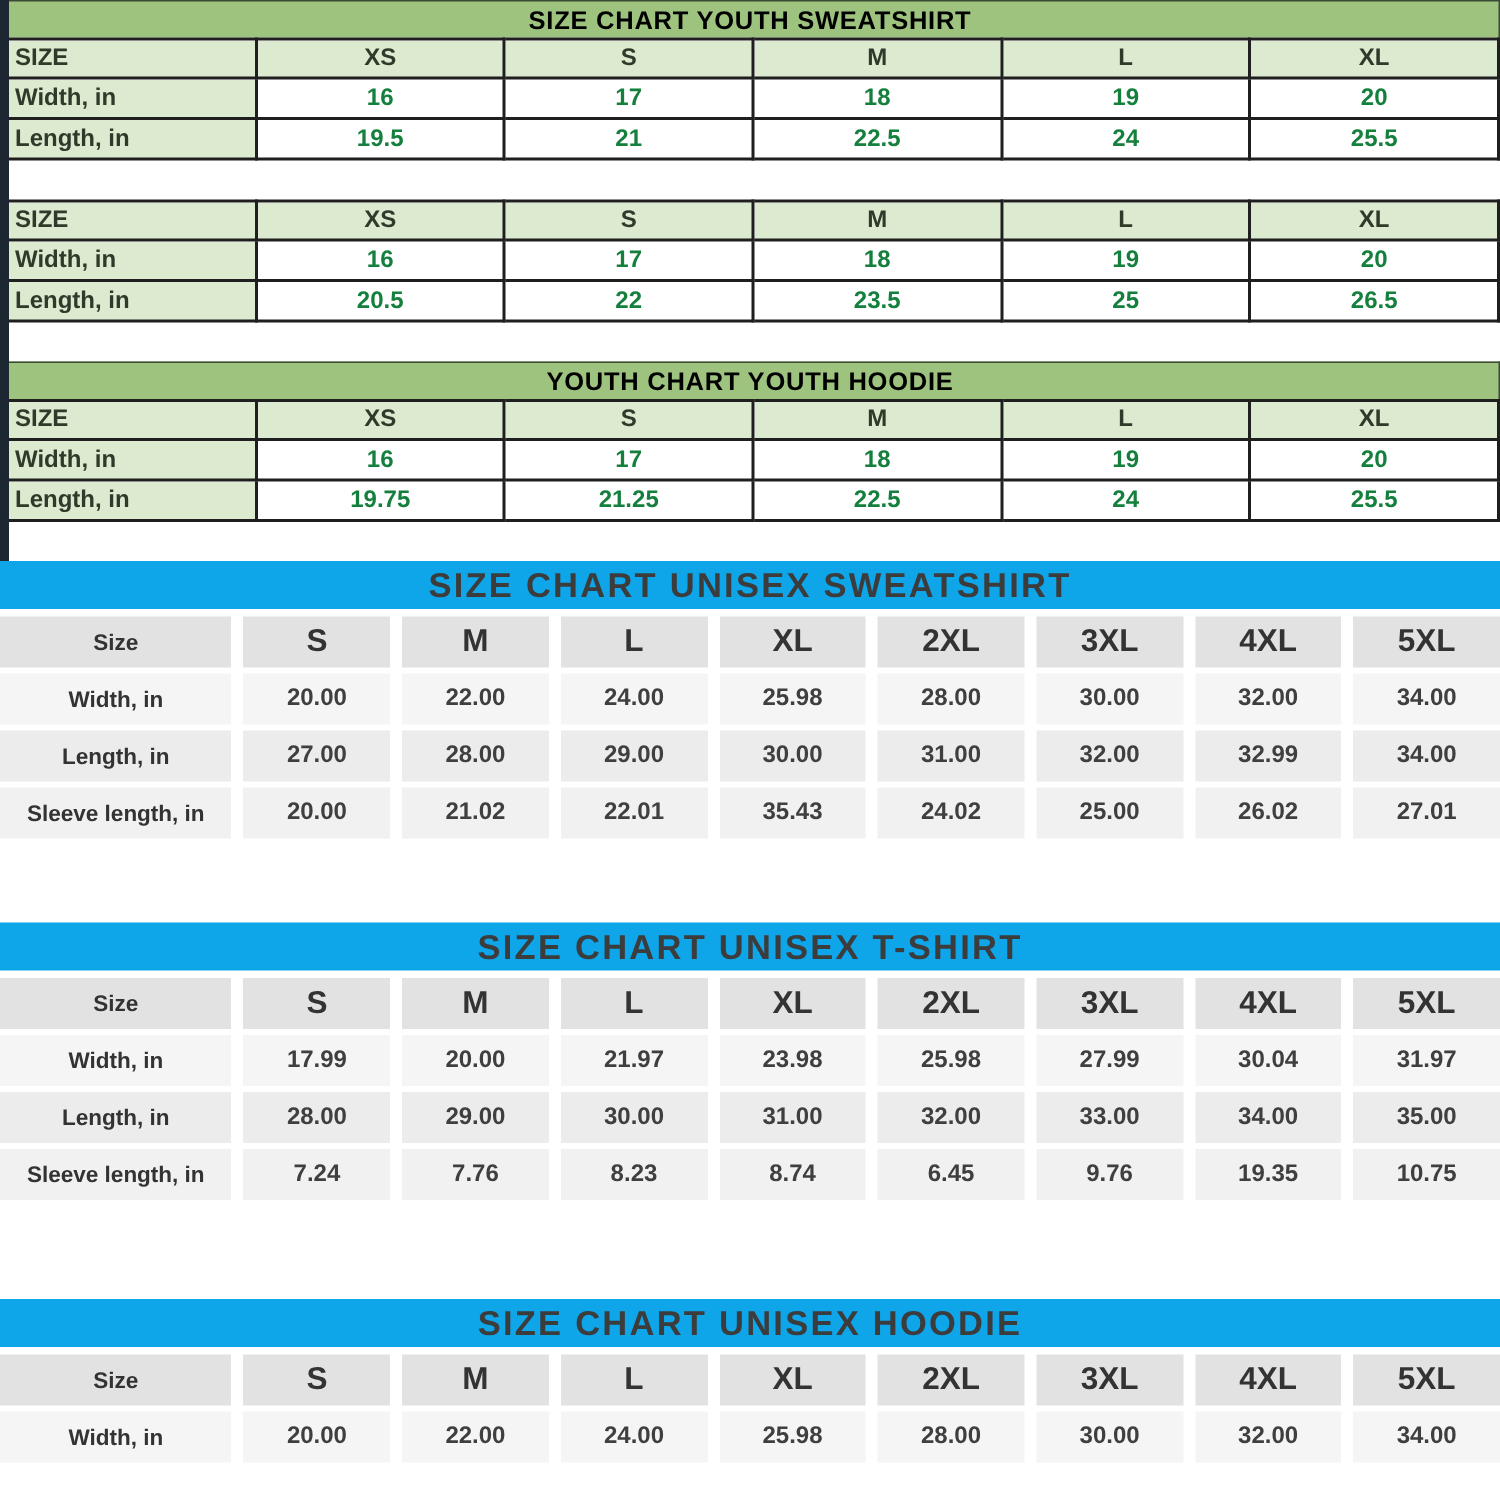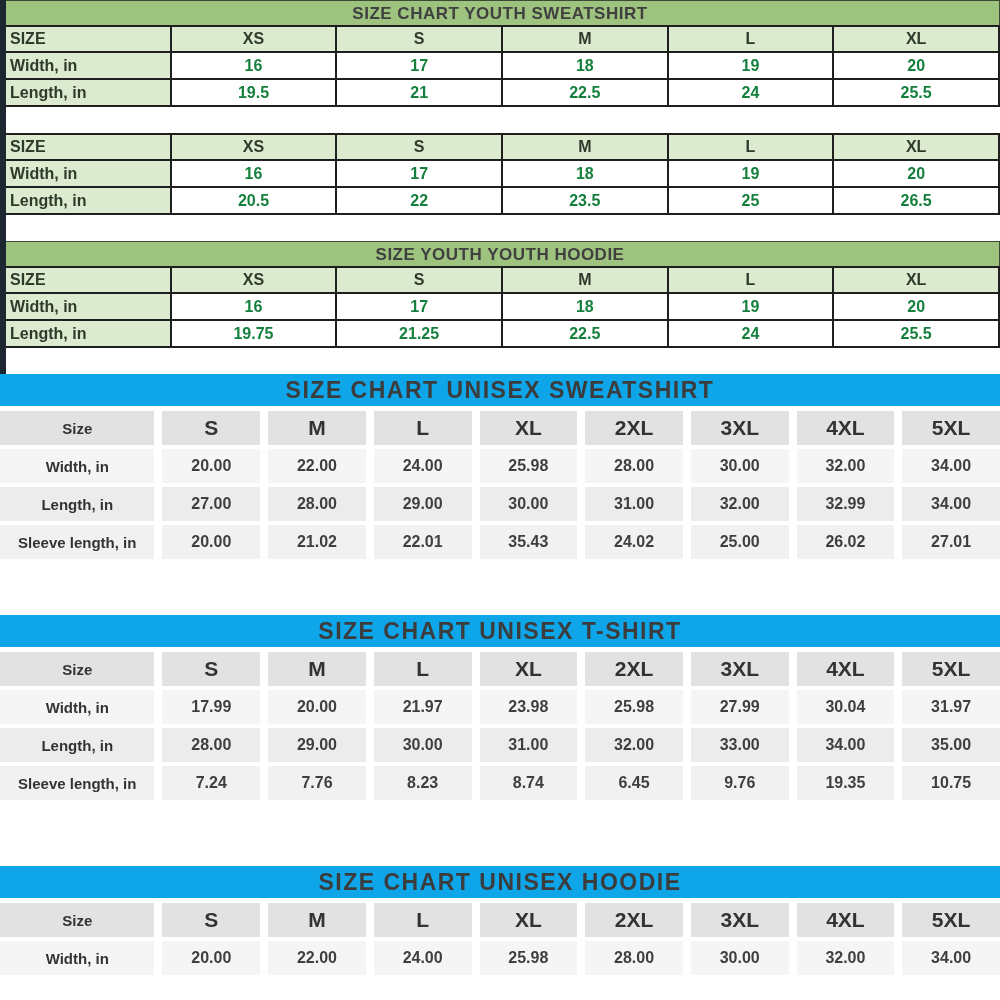--- a/index.html
+++ b/index.html
@@ -5,21 +5,21 @@
   html,body{margin:0;padding:0;}
   body{
     width:1000px;height:1000px;overflow:hidden;position:relative;
     background:#ffffff;font-family:"Liberation Sans",sans-serif;
   }
   .left-strip{position:absolute;left:0;top:0;width:6px;height:374px;background:#1d2731;z-index:5;}
 
   
   .ysec{margin-bottom:26px;}
   .ytitle{
-    height:25px;line-height:25px;background:#9dc37e;color:#404040;
+    height:25px;line-height:25px;background:#9dc37e;color:#000000;
     text-align:center;font-weight:bold;font-size:17px;letter-spacing:.5px;
     border:1px solid #3a4a35;border-bottom:none;box-sizing:border-box;
   }
   .ytable{width:100%;border-collapse:collapse;table-layout:fixed;}
   .ytable col.ylab{width:17%;}
   .ytable th,.ytable td{
     border:2px solid #1f1f1f;padding:0;box-sizing:border-box;
     font-size:16px;overflow:hidden;white-space:nowrap;
   }
   .yhead th{height:26px;background:#dcead0;font-weight:bold;color:#2e3a2a;text-align:center;}
@@ -135,21 +135,21 @@
       <td class="yval">22</td>
       <td class="yval">23.5</td>
       <td class="yval">25</td>
       <td class="yval">26.5</td>
     </tr>
   </tbody>
     </table>
 </section>
 
 <section class="ysec">
-  <div class="ytitle">SIZE YOUTH YOUTH HOODIE</div>
+  <div class="ytitle">YOUTH CHART YOUTH HOODIE</div>
   <table class="ytable">
     <colgroup>
         <col class="ylab">
         <col>
         <col>
         <col>
         <col>
         <col>
       </colgroup>
     <tbody>

